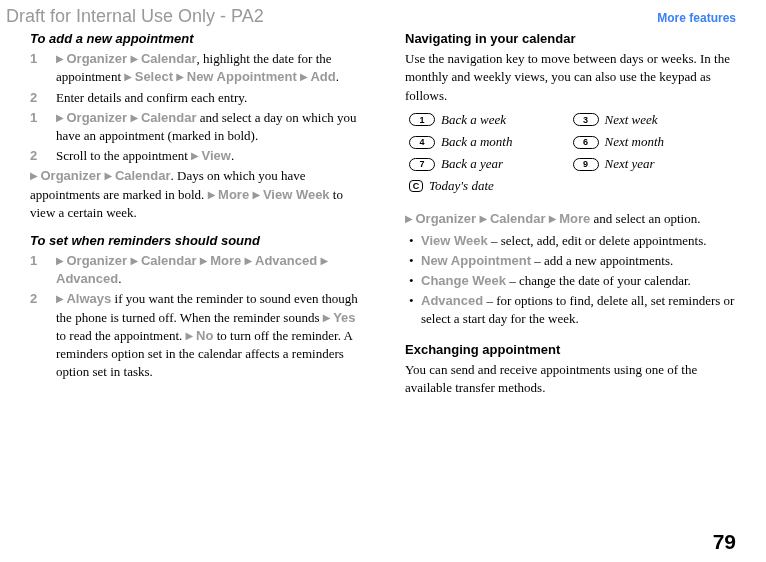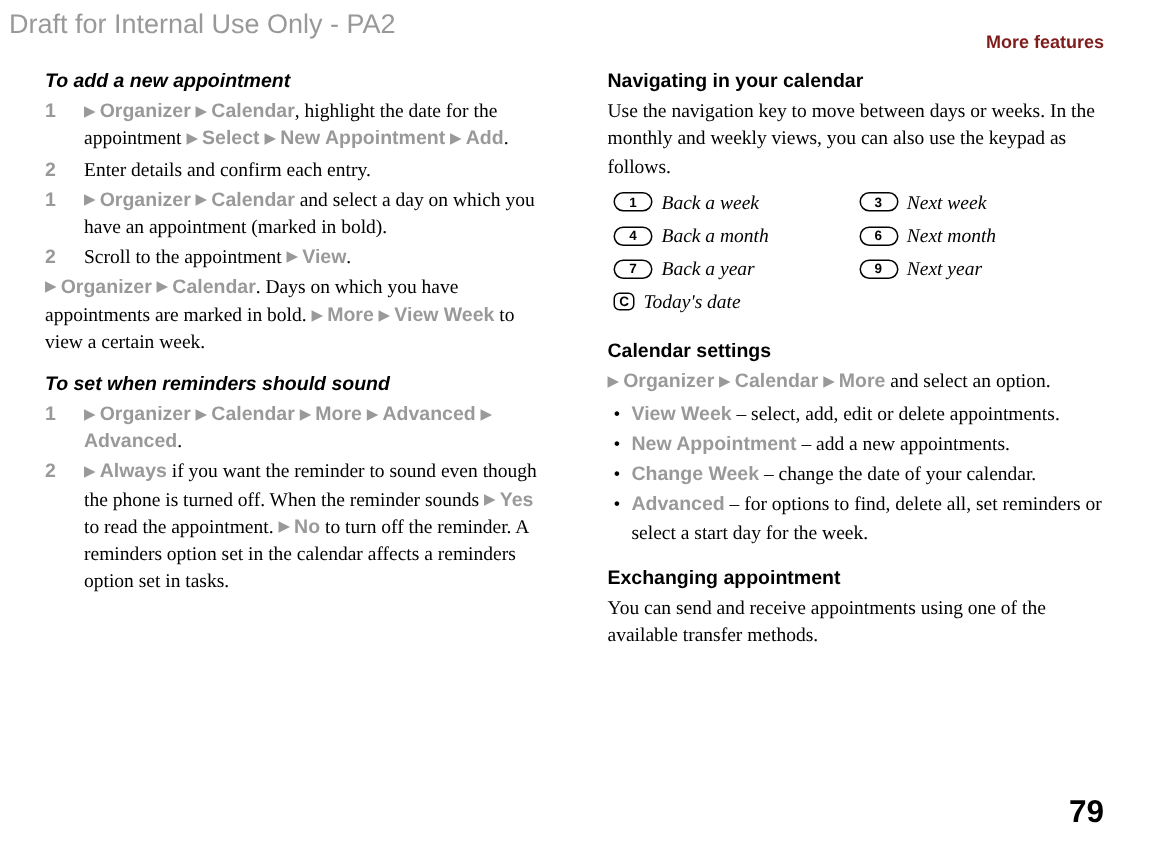--- a/index.html
+++ b/index.html
@@ -21,30 +21,30 @@
       color: #999;
       position: absolute;
       left: 6px;
       top: 4px;
       text-align: center;
     }
     .header-section {
       font-family: Arial, Helvetica, sans-serif;
       font-size: 12px;
       font-weight: bold;
-      color: #7f1d1d;
+      color: #3b82f6;
       position: absolute;
       right: 30px;
-      top: 20px;
+      top: 10px;
       text-align: right;
     }
     .columns {
       display: flex;
       gap: 44px;
-      margin-top: 37px;
+      margin-top: 22px;
     }
     .col {
       flex: 1;
       min-width: 0;
     }
     .subhead {
       font-family: Arial, Helvetica, sans-serif;
       font-weight: bold;
       font-style: italic;
       font-size: 13px;
@@ -243,21 +243,20 @@
           <span class="keyicon">6</span>
           <span class="klabel">Next month</span>
         </div>
         <div class="krow">
           <span class="keyicon">9</span>
           <span class="klabel">Next year</span>
         </div>
       </div>
     </div>
 
-    <div class="topichead">Calendar settings</div>
     <div class="para">
       <span class="arrow">▶ </span><span class="menu">Organizer</span>
       <span class="arrow"> ▶ </span><span class="menu">Calendar</span>
       <span class="arrow"> ▶ </span><span class="menu">More</span><span> and select an option.</span>
     </div>
     <div class="bullet-item">
       <div class="dot">•</div>
       <div class="body"><span class="menu">View Week</span><span> – select, add, edit or delete appointments.</span></div>
     </div>
     <div class="bullet-item">

